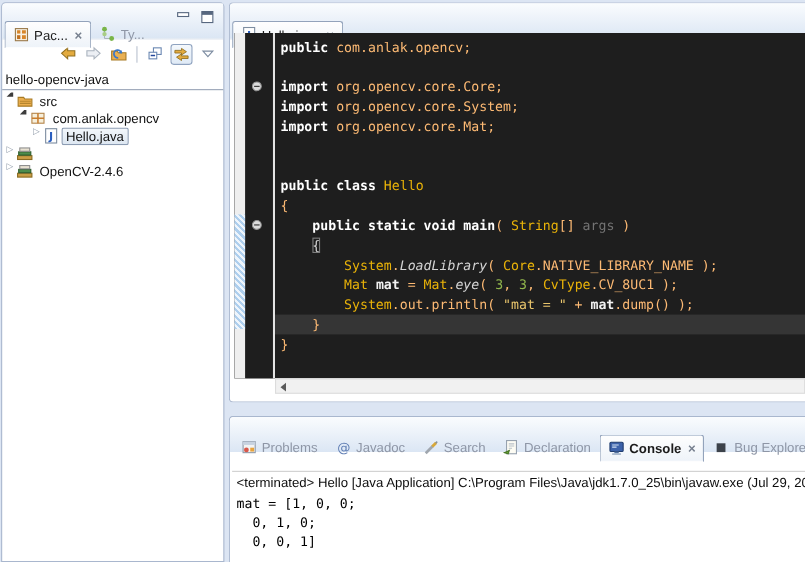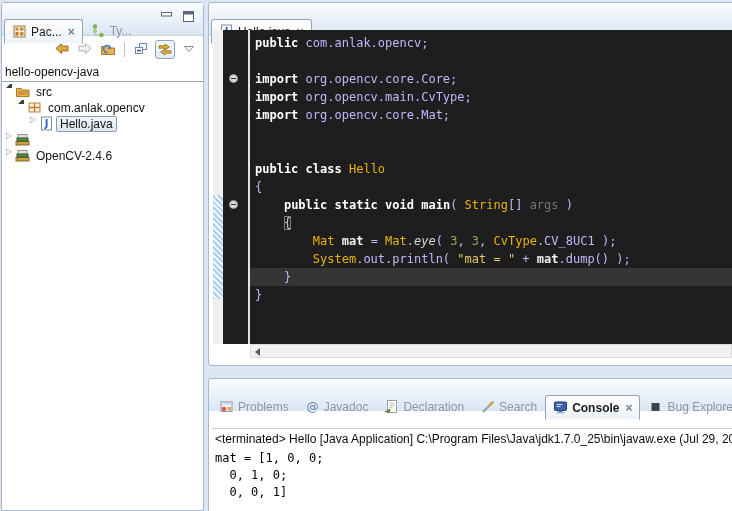--- a/index.html
+++ b/index.html
@@ -36,21 +36,21 @@
   .ruler{width:10px;background:#efefef;position:relative;flex:0 0 10px}
   .hatch{position:absolute;left:0;width:10px;top:165px;height:104px;background:repeating-linear-gradient(45deg,#aecfee 0 2px,#eef5fc 2px 4px)}
   .gutter{width:25px;background:#1e1e1e;position:relative;flex:0 0 25px}
   .fold{position:absolute;left:6px;width:9px;height:9px;border-radius:50%;background:#dcdcdc;border:1px solid #949494;box-sizing:border-box}
   .fold:after{content:"";position:absolute;left:1px;right:1px;top:3px;height:1px;background:#2e2e2e}
   .vline{width:2px;background:#e4e4e4;flex:0 0 2px}
   #code{flex:1;padding-top:4px;font-family:"DejaVu Sans Mono",monospace;font-size:12px;line-height:18px;overflow:hidden}
   .cline{height:18px;white-space:pre;padding-left:5px}
   .cline.hl{background:#353535}
   .tk-kw{color:#ffffff;font-weight:bold}
-  .tk-pl{color:#c4b5fd}
+  .tk-pl{color:#fdba74}
   .tk-cl{color:#eab308}
   .tk-st{color:#e9c56c}
   .tk-nu{color:#8fb44c}
   .tk-va{color:#737373}
   .tk-it{color:#d4d4d4;font-style:italic}
   .tk-bd{color:#f2f2f2;font-weight:bold}
   .tk-bx{color:#d4d4d4;outline:1px solid #7d7d7d;outline-offset:-1px}
   #hscroll{position:absolute;left:41px;right:0;bottom:7px;height:14px;background:#f1f1f1;border:1px solid #dcdcdc;box-sizing:border-box}
   #hscroll .larr{position:absolute;left:4px;top:3px;width:0;height:0;border-top:4px solid transparent;border-bottom:4px solid transparent;border-right:5px solid #5a5a5a}
 
@@ -211,28 +211,29 @@
     </div>
     <div class="gutter" id="gutter">
         <span class="fold" style="top: 44px;"></span>
         <span class="fold" style="top: 170px;"></span>
       </div>
     <div class="vline"></div>
     <div id="code">
         <div class="cline"><span class="tk-kw">public</span><span class="tk-pl"> com.anlak.opencv;</span></div>
         <div class="cline"></div>
         <div class="cline"><span class="tk-kw">import</span><span class="tk-pl"> org.opencv.core.Core;</span></div>
-        <div class="cline"><span class="tk-kw">import</span><span class="tk-pl"> org.opencv.main.CvType;</span></div>
+        <div class="cline"><span class="tk-kw">import</span><span class="tk-pl"> org.opencv.core.System;</span></div>
         <div class="cline"><span class="tk-kw">import</span><span class="tk-pl"> org.opencv.core.Mat;</span></div>
         <div class="cline"></div>
         <div class="cline"></div>
         <div class="cline"><span class="tk-kw">public</span><span class="tk-pl"> </span><span class="tk-kw">class</span><span class="tk-pl"> </span><span class="tk-cl">Hello</span></div>
         <div class="cline"><span class="tk-pl">{</span></div>
         <div class="cline"><span class="tk-pl">    </span><span class="tk-kw">public</span><span class="tk-pl"> </span><span class="tk-kw">static</span><span class="tk-pl"> </span><span class="tk-kw">void</span><span class="tk-pl"> </span><span class="tk-kw">main</span><span class="tk-pl">( </span><span class="tk-cl">String</span><span class="tk-pl">[] </span><span class="tk-va">args</span><span class="tk-pl"> )</span></div>
         <div class="cline"><span class="tk-pl">    </span><span class="tk-bx">{</span></div>
+        <div class="cline"><span class="tk-pl">        </span><span class="tk-cl">System</span><span class="tk-pl">.</span><span class="tk-it">LoadLibrary</span><span class="tk-pl">( </span><span class="tk-cl">Core</span><span class="tk-pl">.NATIVE_LIBRARY_NAME );</span></div>
         <div class="cline"><span class="tk-pl">        </span><span class="tk-cl">Mat</span><span class="tk-pl"> </span><span class="tk-bd">mat</span><span class="tk-pl"> = </span><span class="tk-cl">Mat</span><span class="tk-pl">.</span><span class="tk-it">eye</span><span class="tk-pl">( </span><span class="tk-nu">3</span><span class="tk-pl">, </span><span class="tk-nu">3</span><span class="tk-pl">, </span><span class="tk-cl">CvType</span><span class="tk-pl">.CV_8UC1 );</span></div>
         <div class="cline"><span class="tk-pl">        </span><span class="tk-cl">System</span><span class="tk-pl">.out.println( </span><span class="tk-st">"mat = "</span><span class="tk-pl"> + </span><span class="tk-bd">mat</span><span class="tk-pl">.dump() );</span></div>
         <div class="cline hl"><span class="tk-pl">    }</span></div>
         <div class="cline"><span class="tk-pl">}</span></div>
       </div>
   </div>
   <div id="hscroll">
     <span class="larr"></span>
   </div>
 </section>
@@ -249,33 +250,33 @@
         <span>Problems</span>
       </div>
       <div class="tab">
         <span class="ticn"><svg viewBox="0 0 15 15" width="15" height="15">
             <text x="7.5" y="11.5" font-size="12" font-family="DejaVu Sans" fill="#5f7db3" text-anchor="middle">@</text>
           </svg></span>
         <span>Javadoc</span>
       </div>
       <div class="tab">
         <span class="ticn"><svg viewBox="0 0 15 15" width="15" height="15">
+            <path d="M3 13 9.5 6.5" stroke="#a0a6ae" stroke-width="2.4"></path>
+            <path d="M9 7l3.5-3.5" stroke="#d8a838" stroke-width="2.6"></path>
+            <path d="M12 4l1.5-1.5" stroke="#8a9098" stroke-width="1.4"></path>
+          </svg></span>
+        <span>Search</span>
+      </div>
+      <div class="tab">
+        <span class="ticn"><svg viewBox="0 0 15 15" width="15" height="15">
             <rect x="3.5" y="1.5" width="9" height="12" fill="#fdfcf4" stroke="#97a2af"></rect>
             <path d="M5.5 4.5h5M5.5 6.5h5M5.5 8.5h3" stroke="#b8c0c8"></path>
             <path d="M1.5 12.5 6 10.5l-1 3z" fill="#6aa33c" stroke="#4a7a28"></path>
           </svg></span>
         <span>Declaration</span>
-      </div>
-      <div class="tab">
-        <span class="ticn"><svg viewBox="0 0 15 15" width="15" height="15">
-            <path d="M3 13 9.5 6.5" stroke="#a0a6ae" stroke-width="2.4"></path>
-            <path d="M9 7l3.5-3.5" stroke="#d8a838" stroke-width="2.6"></path>
-            <path d="M12 4l1.5-1.5" stroke="#8a9098" stroke-width="1.4"></path>
-          </svg></span>
-        <span>Search</span>
       </div>
       <div class="tab active">
         <span class="ticn"><svg viewBox="0 0 15 15" width="15" height="15">
             <rect x="1.5" y="2" width="12" height="8.5" rx="1" fill="#3c62aa" stroke="#1f3c6e"></rect>
             <path d="M3.5 4.5h6M3.5 6.5h4" stroke="#cfe0f4"></path>
             <rect x="5.5" y="10.5" width="4" height="1.6" fill="#51709f"></rect>
             <rect x="3.5" y="12.1" width="8" height="1.4" fill="#9fb0c6"></rect>
           </svg></span>
         <span style="font-weight: bold;">Console</span>
         <span class="close">×</span>

